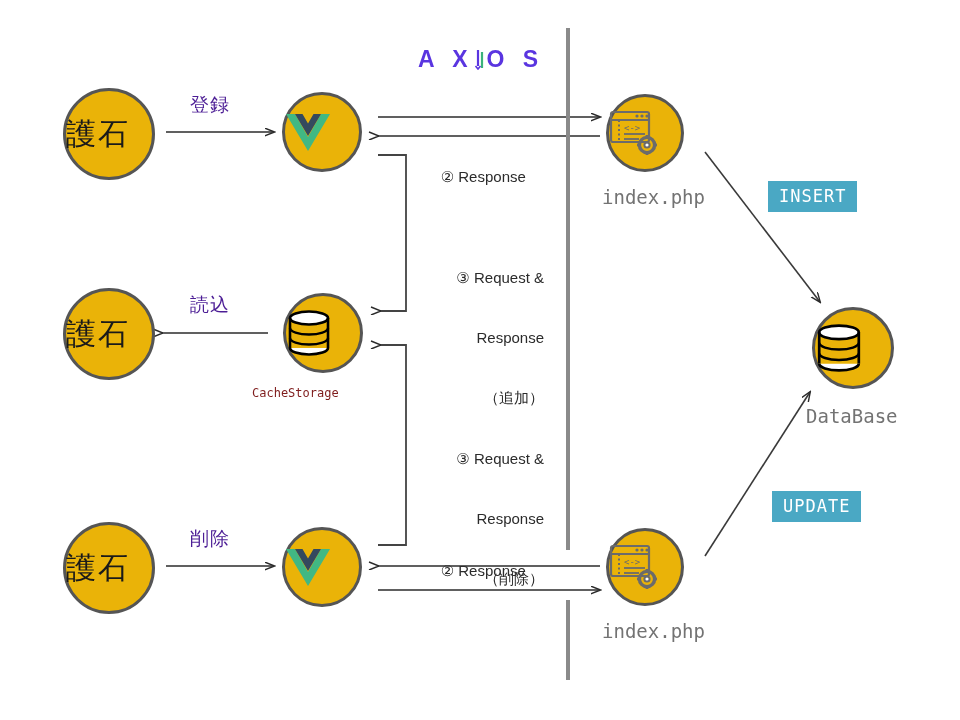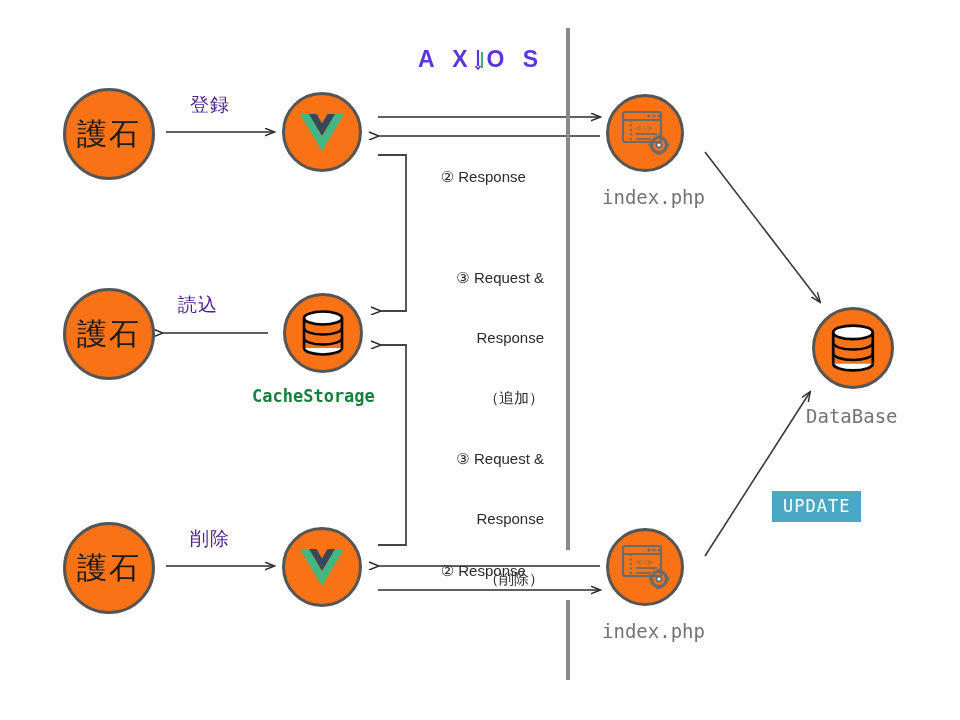--- a/index.html
+++ b/index.html
@@ -23,25 +23,24 @@
     left: 0;
     top: 0;
     width: 960px;
     height: 720px;
     pointer-events: none;
   }
   .node-circle {
     position: absolute;
     border-radius: 50%;
     border: 3px solid #555555;
-    background: #f97316;
+    background: #eab308;
     box-sizing: border-box;
     display: flex;
     align-items: center;
-    justify-content: center;
   }
   .kanji-node {
     width: 92px;
     height: 92px;
     font-family: "DejaVu Sans", sans-serif;
     font-size: 30px;
     color: #1a1a1a;
     letter-spacing: 2px;
     font-weight: 400;
   }
@@ -75,23 +74,23 @@
     position: absolute;
     font-family: "DejaVu Sans Mono", monospace;
     font-size: 19px;
     color: #737373;
     letter-spacing: 0px;
     white-space: nowrap;
   }
   .cache-label {
     position: absolute;
     font-family: "DejaVu Sans Mono", monospace;
-    font-size: 17px;
-    font-weight: bold;
-    color: #15803d;
+    font-size: 12px;
+    font-weight: normal;
+    color: #7f1d1d;
     white-space: nowrap;
   }
   .badge {
     position: absolute;
     font-family: "DejaVu Sans Mono", monospace;
     font-size: 17px;
     color: #ffffff;
     background: #4aa8c4;
     padding: 5px 11px 6px 11px;
     letter-spacing: 1px;
@@ -219,21 +218,21 @@
   <div class="flow-label center-label" style="left:414px; top:228px; width:130px;">
     <div>③ Request &amp;</div>
     <div>Response</div>
     <div style="font-family:'DejaVu Sans',sans-serif;">（追加）</div>
   </div>
 
   <div class="node-circle kanji-node" style="left:63px; top:288px;">
     <span>護石</span>
   </div>
 
-  <div class="kanji-label" style="left:178px; top:292px;text-align:center;">
+  <div class="kanji-label" style="left:190px; top:292px;text-align:center;">
     <span>読込</span>
   </div>
 
   <div class="node-circle icon-node" style="left:283px; top:293px;">
     <svg width="46" height="48" viewBox="0 0 46 48">
       <ellipse cx="23" cy="9" rx="19" ry="6.5" fill="#ffffff" stroke="#000000" stroke-width="2.6"></ellipse>
       <path d="M4 9 L4 39" stroke="#000000" stroke-width="2.6" fill="none"></path>
       <path d="M42 9 L42 39" stroke="#000000" stroke-width="2.6" fill="none"></path>
       <path d="M4 39 A19 6.5 0 0 0 42 39" fill="#ffffff" stroke="#000000" stroke-width="2.6"></path>
       <path d="M4 19 A19 6.5 0 0 0 42 19" fill="none" stroke="#000000" stroke-width="2.4"></path>
@@ -305,18 +304,21 @@
       <path d="M4 39 A19 6.5 0 0 0 42 39" fill="#ffffff" stroke="#000000" stroke-width="2.6"></path>
       <path d="M4 19 A19 6.5 0 0 0 42 19" fill="none" stroke="#000000" stroke-width="2.4"></path>
       <path d="M4 29 A19 6.5 0 0 0 42 29" fill="none" stroke="#000000" stroke-width="2.4"></path>
     </svg>
   </div>
 
   <div class="mono-label" style="left:806px; top:405px;">
     <span>DataBase</span>
   </div>
 
+  <div class="badge" style="left:768px; top:181px;">
+    <span>INSERT</span>
+  </div>
 
   <div class="badge" style="left:772px; top:491px;">
     <span>UPDATE</span>
   </div>
 
 </div>
 
 </body></html>

